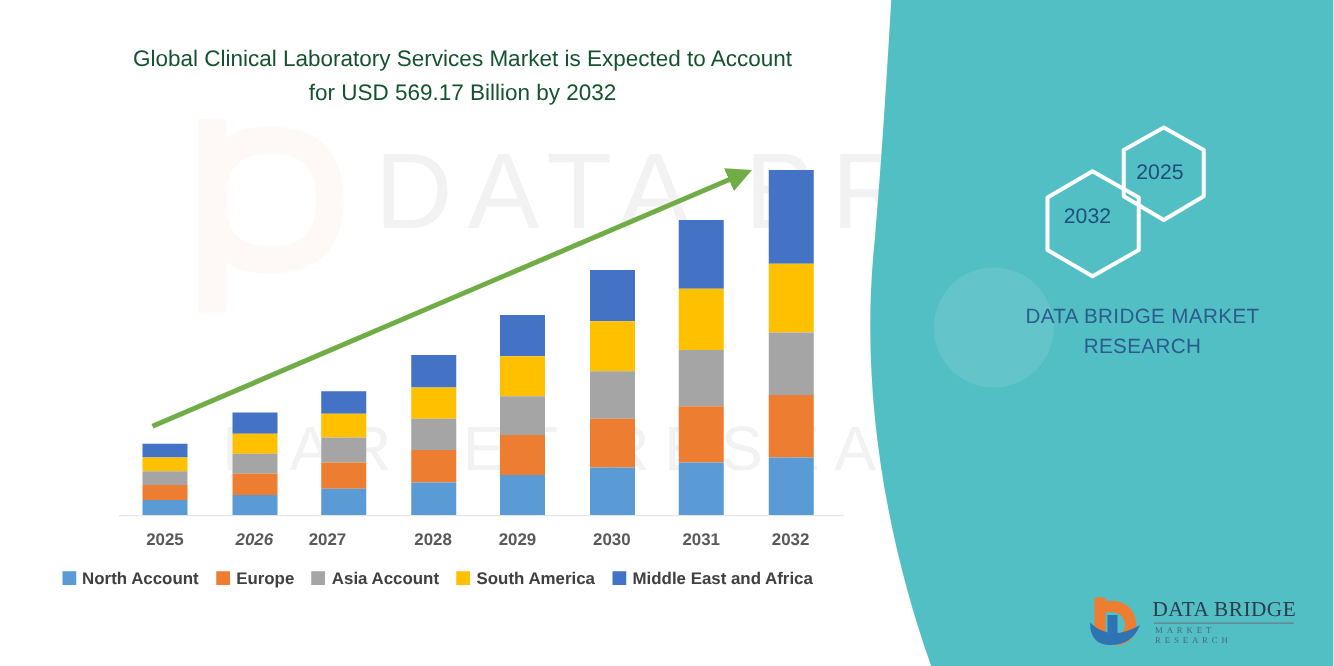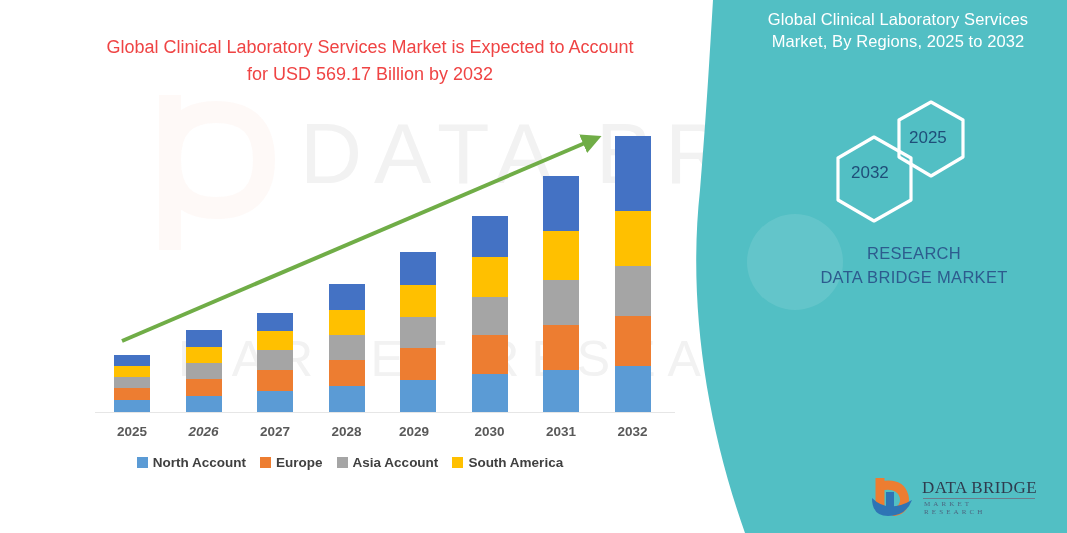--- a/index.html
+++ b/index.html
@@ -69,21 +69,21 @@
   }
   .wm-top { left: 300px; top: 104px; font-size: 86px; }
   .wm-bot { left: 178px; top: 330px; font-size: 50px; }
 
   
   .chart-title {
     position: absolute;
     left: 70px; top: 34px;
     width: 600px;
     text-align: center;
-    color: #ef4444;
+    color: #14532d;
     font-size: 18px;
     line-height: 1.5;
   }
   .plot {
     position: absolute;
     left: 0; top: 0;
     width: 700px; height: 533px;
   }
   .bar {
     position: absolute;
@@ -184,31 +184,27 @@
     <path d="M713 0 L1067 0 L1067 533 L745 533 C705 420 688 300 700 190 C706 120 710 50 713 0 Z" fill="#52BFC4"></path>
 
     <circle cx="795" cy="262" r="48" fill="#ffffff" opacity="0.10"></circle>
 
     <g fill="none" stroke="#ffffff" stroke-width="3.2" stroke-linejoin="round">
       <polygon points="931,102 963,120 963,157 931,176 899,157 899,120"></polygon>
       <polygon points="874,137 911,158 911,200 874,221 838,200 838,158"></polygon>
     </g>
   </svg>
 
-  <div class="teal-title">
-    <div>Global Clinical Laboratory Services</div>
-    <div>Market, By Regions, 2025 to 2032</div>
-  </div>
 
   <div class="hex-label hex-2025">2025</div>
   <div class="hex-label hex-2032">2032</div>
 
   <div class="dbmr-text">
+    <div>DATA BRIDGE MARKET</div>
     <div>RESEARCH</div>
-    <div>DATA BRIDGE MARKET</div>
   </div>
 
   <div class="chart-title">
     <div>Global Clinical Laboratory Services Market is Expected to Account</div>
     <div>for USD 569.17 Billion by 2032</div>
   </div>
 
   <div class="plot" id="plot-area">
     <svg width="700" height="533" style="position:absolute;left:0;top:0;pointer-events:none;">
       <defs>
@@ -274,21 +270,21 @@
         <span class="seg" style="height: 55px; background: rgb(255, 192, 0);"></span>
         <span class="seg" style="height: 50px; background: rgb(165, 165, 165);"></span>
         <span class="seg" style="height: 50px; background: rgb(237, 125, 49);"></span>
         <span class="seg" style="height: 46px; background: rgb(91, 155, 213);"></span>
       </div>
     </div>
 
   <div class="axis-labels" id="axis-labels">
       <div class="axis-tick" style="left: 102px;">2025</div>
       <div class="axis-tick" style="left: 173.5px; font-style: italic;">2026</div>
-      <div class="axis-tick" style="left: 245px;">2027</div>
+      <div class="axis-tick" style="left: 232px;">2027</div>
       <div class="axis-tick" style="left: 316.5px;">2028</div>
       <div class="axis-tick" style="left: 384px;">2029</div>
       <div class="axis-tick" style="left: 459.5px;">2030</div>
       <div class="axis-tick" style="left: 531px; text-align: center;">2031</div>
       <div class="axis-tick" style="left: 602.5px;">2032</div>
     </div>
 
   <div class="legend" id="legend">
       <div class="legend-item">
         <span class="legend-swatch" style="background: rgb(91, 155, 213);"></span>
@@ -298,20 +294,24 @@
         <span class="legend-swatch" style="background: rgb(237, 125, 49);"></span>
         <span class="legend-text">Europe</span>
       </div>
       <div class="legend-item">
         <span class="legend-swatch" style="background: rgb(165, 165, 165);"></span>
         <span class="legend-text">Asia Account</span>
       </div>
       <div class="legend-item">
         <span class="legend-swatch" style="background: rgb(255, 192, 0);"></span>
         <span class="legend-text">South America</span>
+      </div>
+      <div class="legend-item">
+        <span class="legend-swatch" style="background: rgb(68, 114, 196);"></span>
+        <span class="legend-text">Middle East and Africa</span>
       </div>
     </div>
 
 
   <div class="logo-wrap">
     <svg width="54" height="42">
       <path d="M14 4 L14 32" stroke="#ED7D31" stroke-width="9" fill="none" stroke-linecap="butt"></path>
       <path d="M14 12 q20 -4 24 10 q3 14 -12 16" stroke="#ED7D31" stroke-width="9" fill="none"></path>
       <path d="M6 24 q16 16 40 2 q-6 16 -24 16 q-16 0 -16 -18 Z" fill="#2E74B5"></path>
       <path d="M24 18 L24 40" stroke="#2E74B5" stroke-width="8" fill="none"></path>

